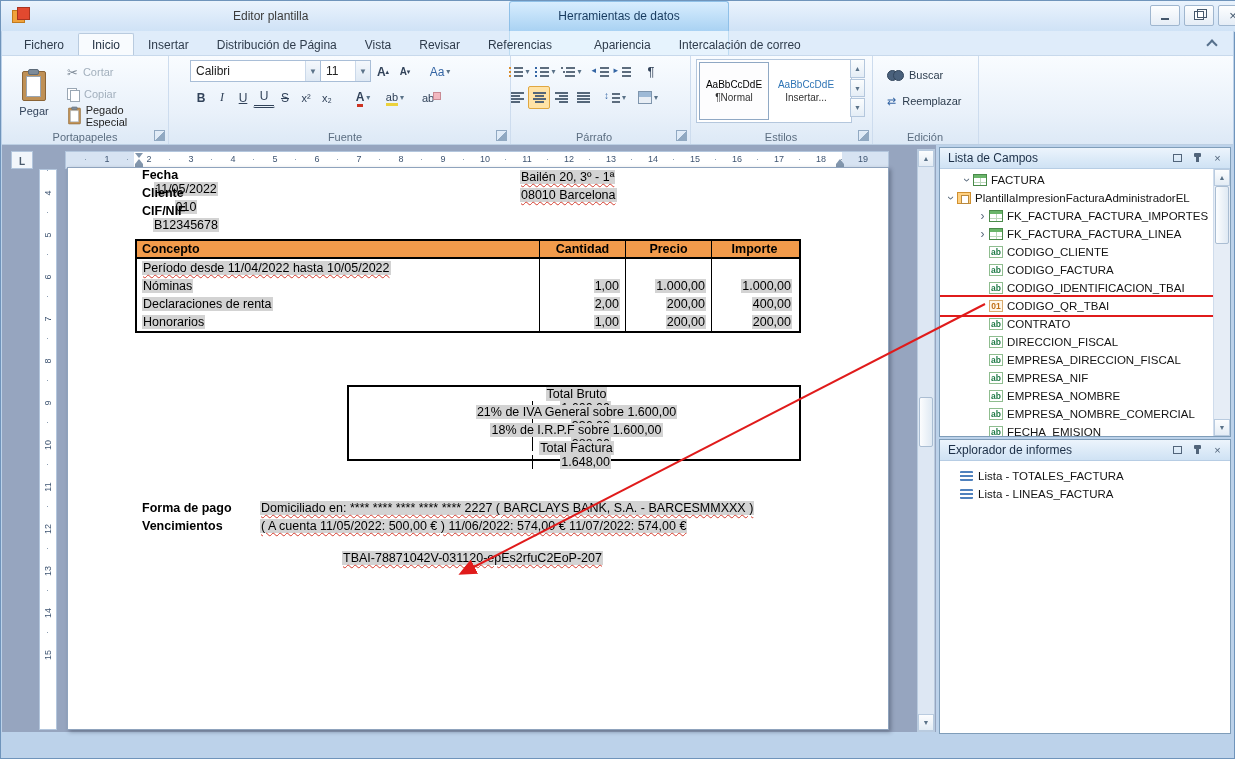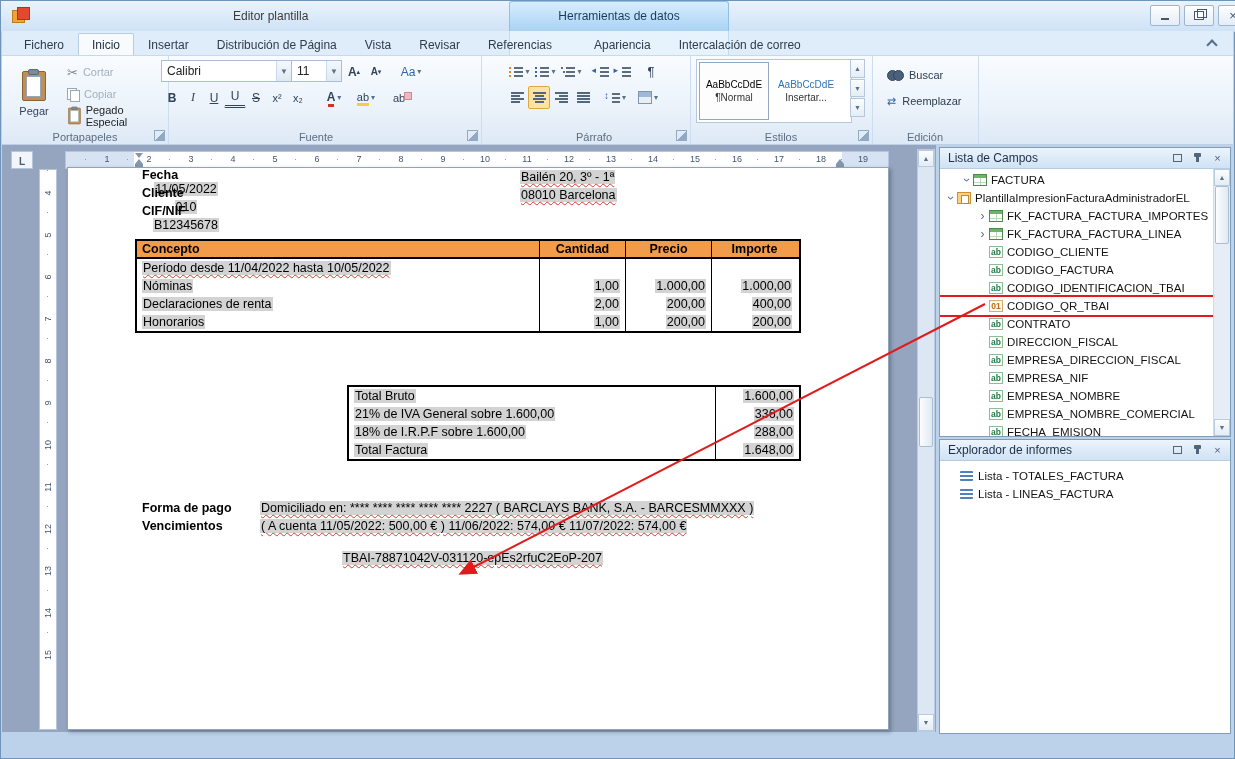--- a/index.html
+++ b/index.html
@@ -155,21 +155,21 @@
 
   .ltable{position:absolute;left:67px;top:71px;width:662px;border:2px solid #000;}
   .lrow{display:flex;height:18px;align-items:center;box-sizing:border-box;}
   .lrow>div{height:100%;display:flex;align-items:center;box-sizing:border-box;}
   .cc1{width:402px;padding-left:5px;}
   .cc2,.cc3,.cc4{width:86px;border-left:1px solid #000;justify-content:flex-end;padding-right:5px;}
   .lhead{background:var(--accent_orange,#F29B4B);font-weight:bold;border-bottom:2px solid #000;}
   .lhead .cc2,.lhead .cc3,.lhead .cc4{justify-content:center;padding-right:0;}
 
   .ttable{position:absolute;left:279px;top:217px;width:450px;border:2px solid #000;}
-  .trow{display:flex;height:18px;align-items:center;box-sizing:border-box;}
+  .trow{display:flex;height:18px;align-items:center;box-sizing:border-box;flex-direction:column;}
   .trow .tl{flex:1;padding-left:5px;}
   .trow .tv{width:84px;border-left:1px solid #000;height:100%;display:flex;align-items:center;justify-content:flex-end;padding-right:5px;box-sizing:border-box;}
 
   .payblock{position:absolute;left:74px;top:331px;}
   .pay-row{height:18px;display:flex;align-items:center;}
   .pay-row .lbl{width:118px;font-weight:bold;}
   .tbai{position:absolute;left:274px;top:383px;}
 
   
   .panel{position:absolute;left:938px;width:290px;background:#fff;border:1px solid #7f9db9;}
@@ -273,21 +273,21 @@
         <span>Copiar</span>
       </div>
       <div class="small-cmd" style="top:49px;">
         <span class="clipboard clip-sm"></span>
         <span>Pegado Especial</span>
       </div>
       <div class="glabel">Portapapeles</div>
       <div class="launcher"></div>
     </div>
 
-    <div class="rgroup" style="left:149px;width:330px;">
+    <div class="rgroup" style="left:178px;width:330px;">
       <div class="combo" style="left:10px;top:4px;width:124px;">
         <span>Calibri</span>
         <span class="drop">▼</span>
       </div>
       <div class="combo" style="left:140px;top:4px;width:44px;">
         <span>11</span>
         <span class="drop">▼</span>
       </div>
       <div class="rbtn tgl" style="left:192px;top:4px;">
           <span class="fc-A">A</span>

